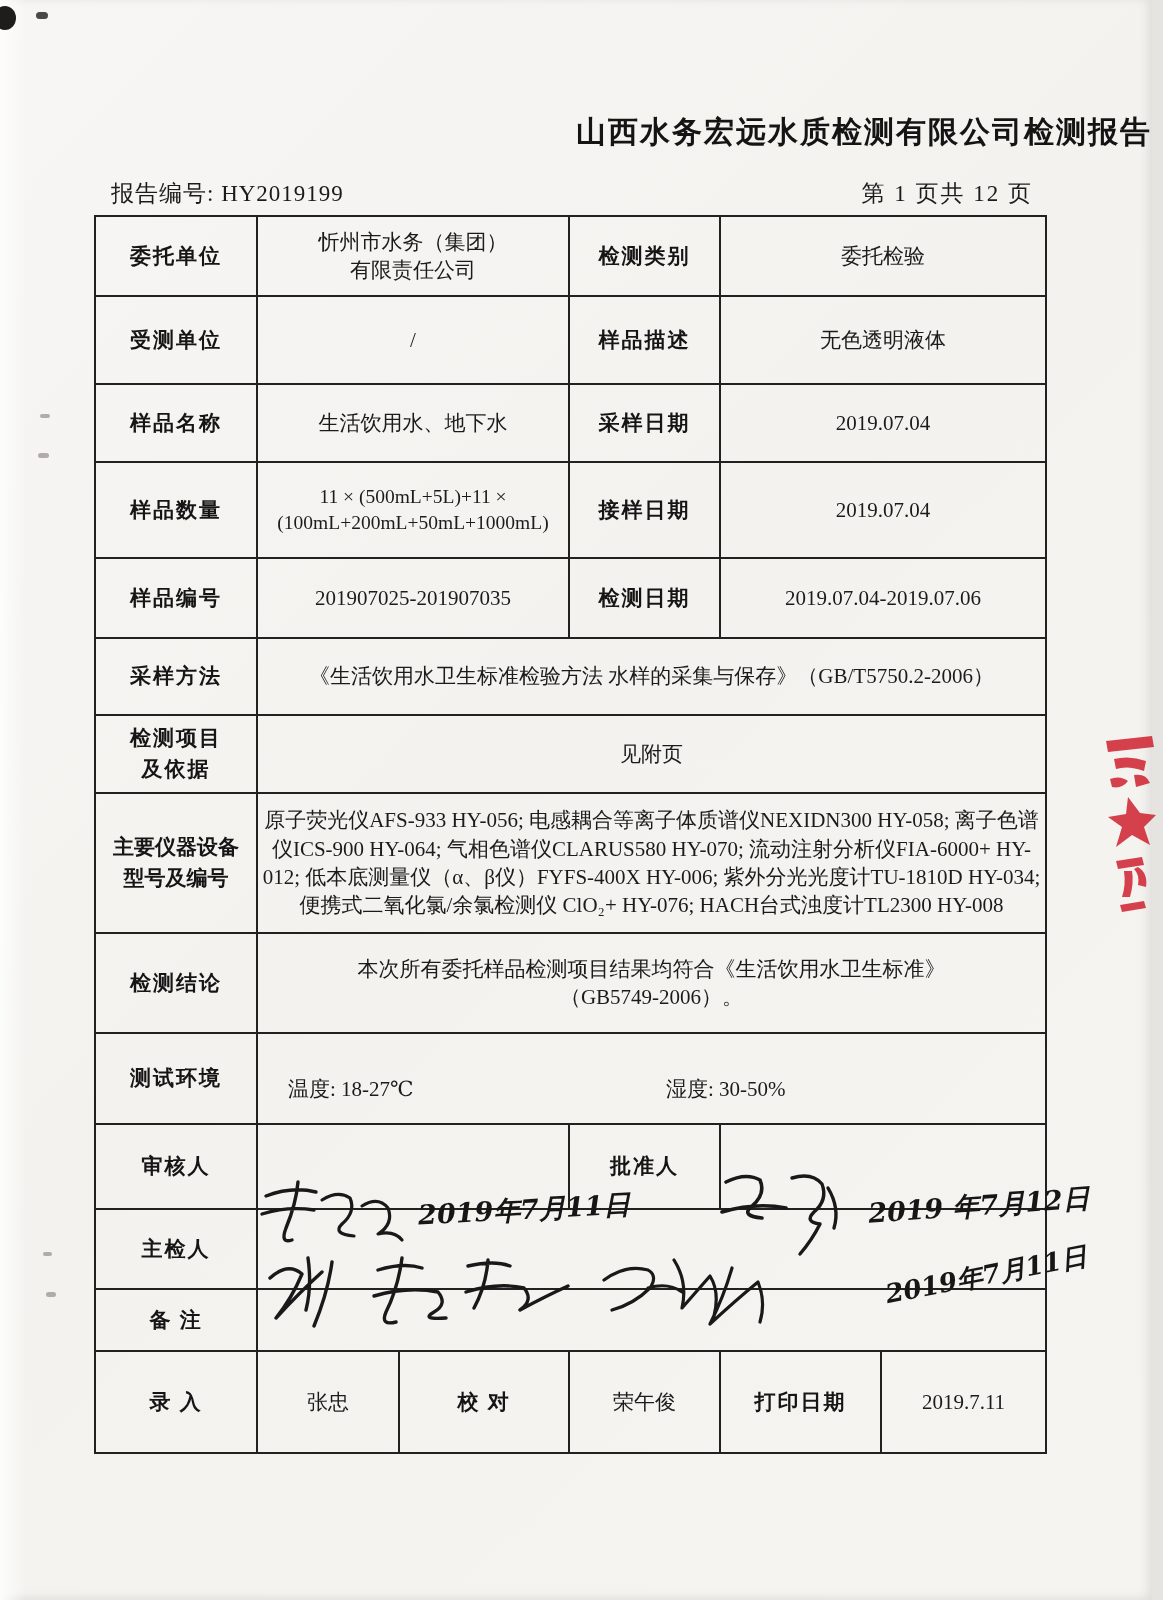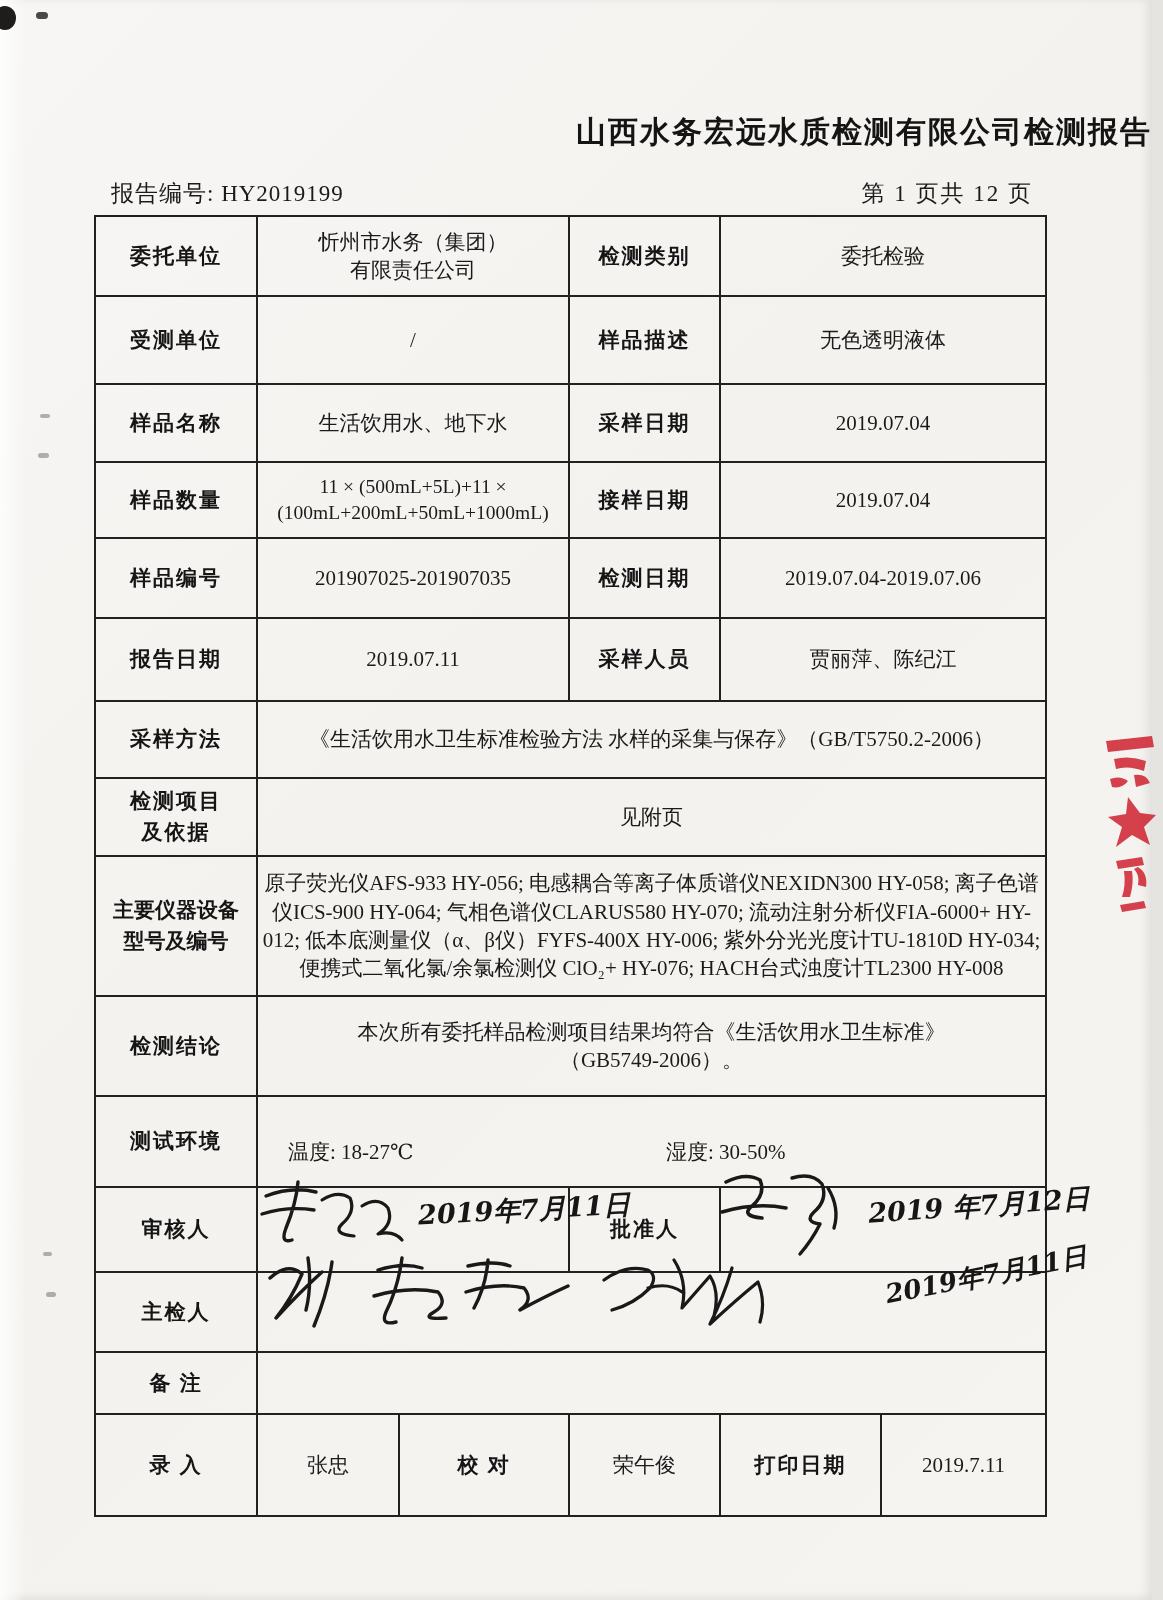--- a/index.html
+++ b/index.html
@@ -103,38 +103,32 @@
       <td colspan="2">/</td>
       <td class="lbl">样品描述</td>
       <td colspan="2">无色透明液体</td>
     </tr>
     <tr style="height:78px">
       <td class="lbl">样品名称</td>
       <td colspan="2">生活饮用水、地下水</td>
       <td class="lbl">采样日期</td>
       <td colspan="2">2019.07.04</td>
     </tr>
-    <tr style="height:76px">
+    <tr style="height:96px">
       <td class="lbl">样品数量</td>
       <td colspan="2" style="font-size:19.5px">11 × (500mL+5L)+11 ×
 (100mL+200mL+50mL+1000mL)</td>
       <td class="lbl">接样日期</td>
       <td colspan="2">2019.07.04</td>
     </tr>
     <tr style="height:80px">
       <td class="lbl">样品编号</td>
       <td colspan="2">201907025-201907035</td>
       <td class="lbl">检测日期</td>
       <td colspan="2">2019.07.04-2019.07.06</td>
-    </tr>
-    <tr style="height:83px">
-      <td class="lbl">报告日期</td>
-      <td colspan="2">2019.07.11</td>
-      <td class="lbl">采样人员</td>
-      <td colspan="2">贾丽萍、陈纪江</td>
     </tr>
     <tr style="height:77px">
       <td class="lbl">采样方法</td>
       <td colspan="5">《生活饮用水卫生标准检验方法 水样的采集与保存》（GB/T5750.2-2006）</td>
     </tr>
     <tr style="height:78px">
       <td class="lbl" style="line-height:1.5">检测项目
 及依据</td>
       <td colspan="5">见附页</td>
     </tr>

